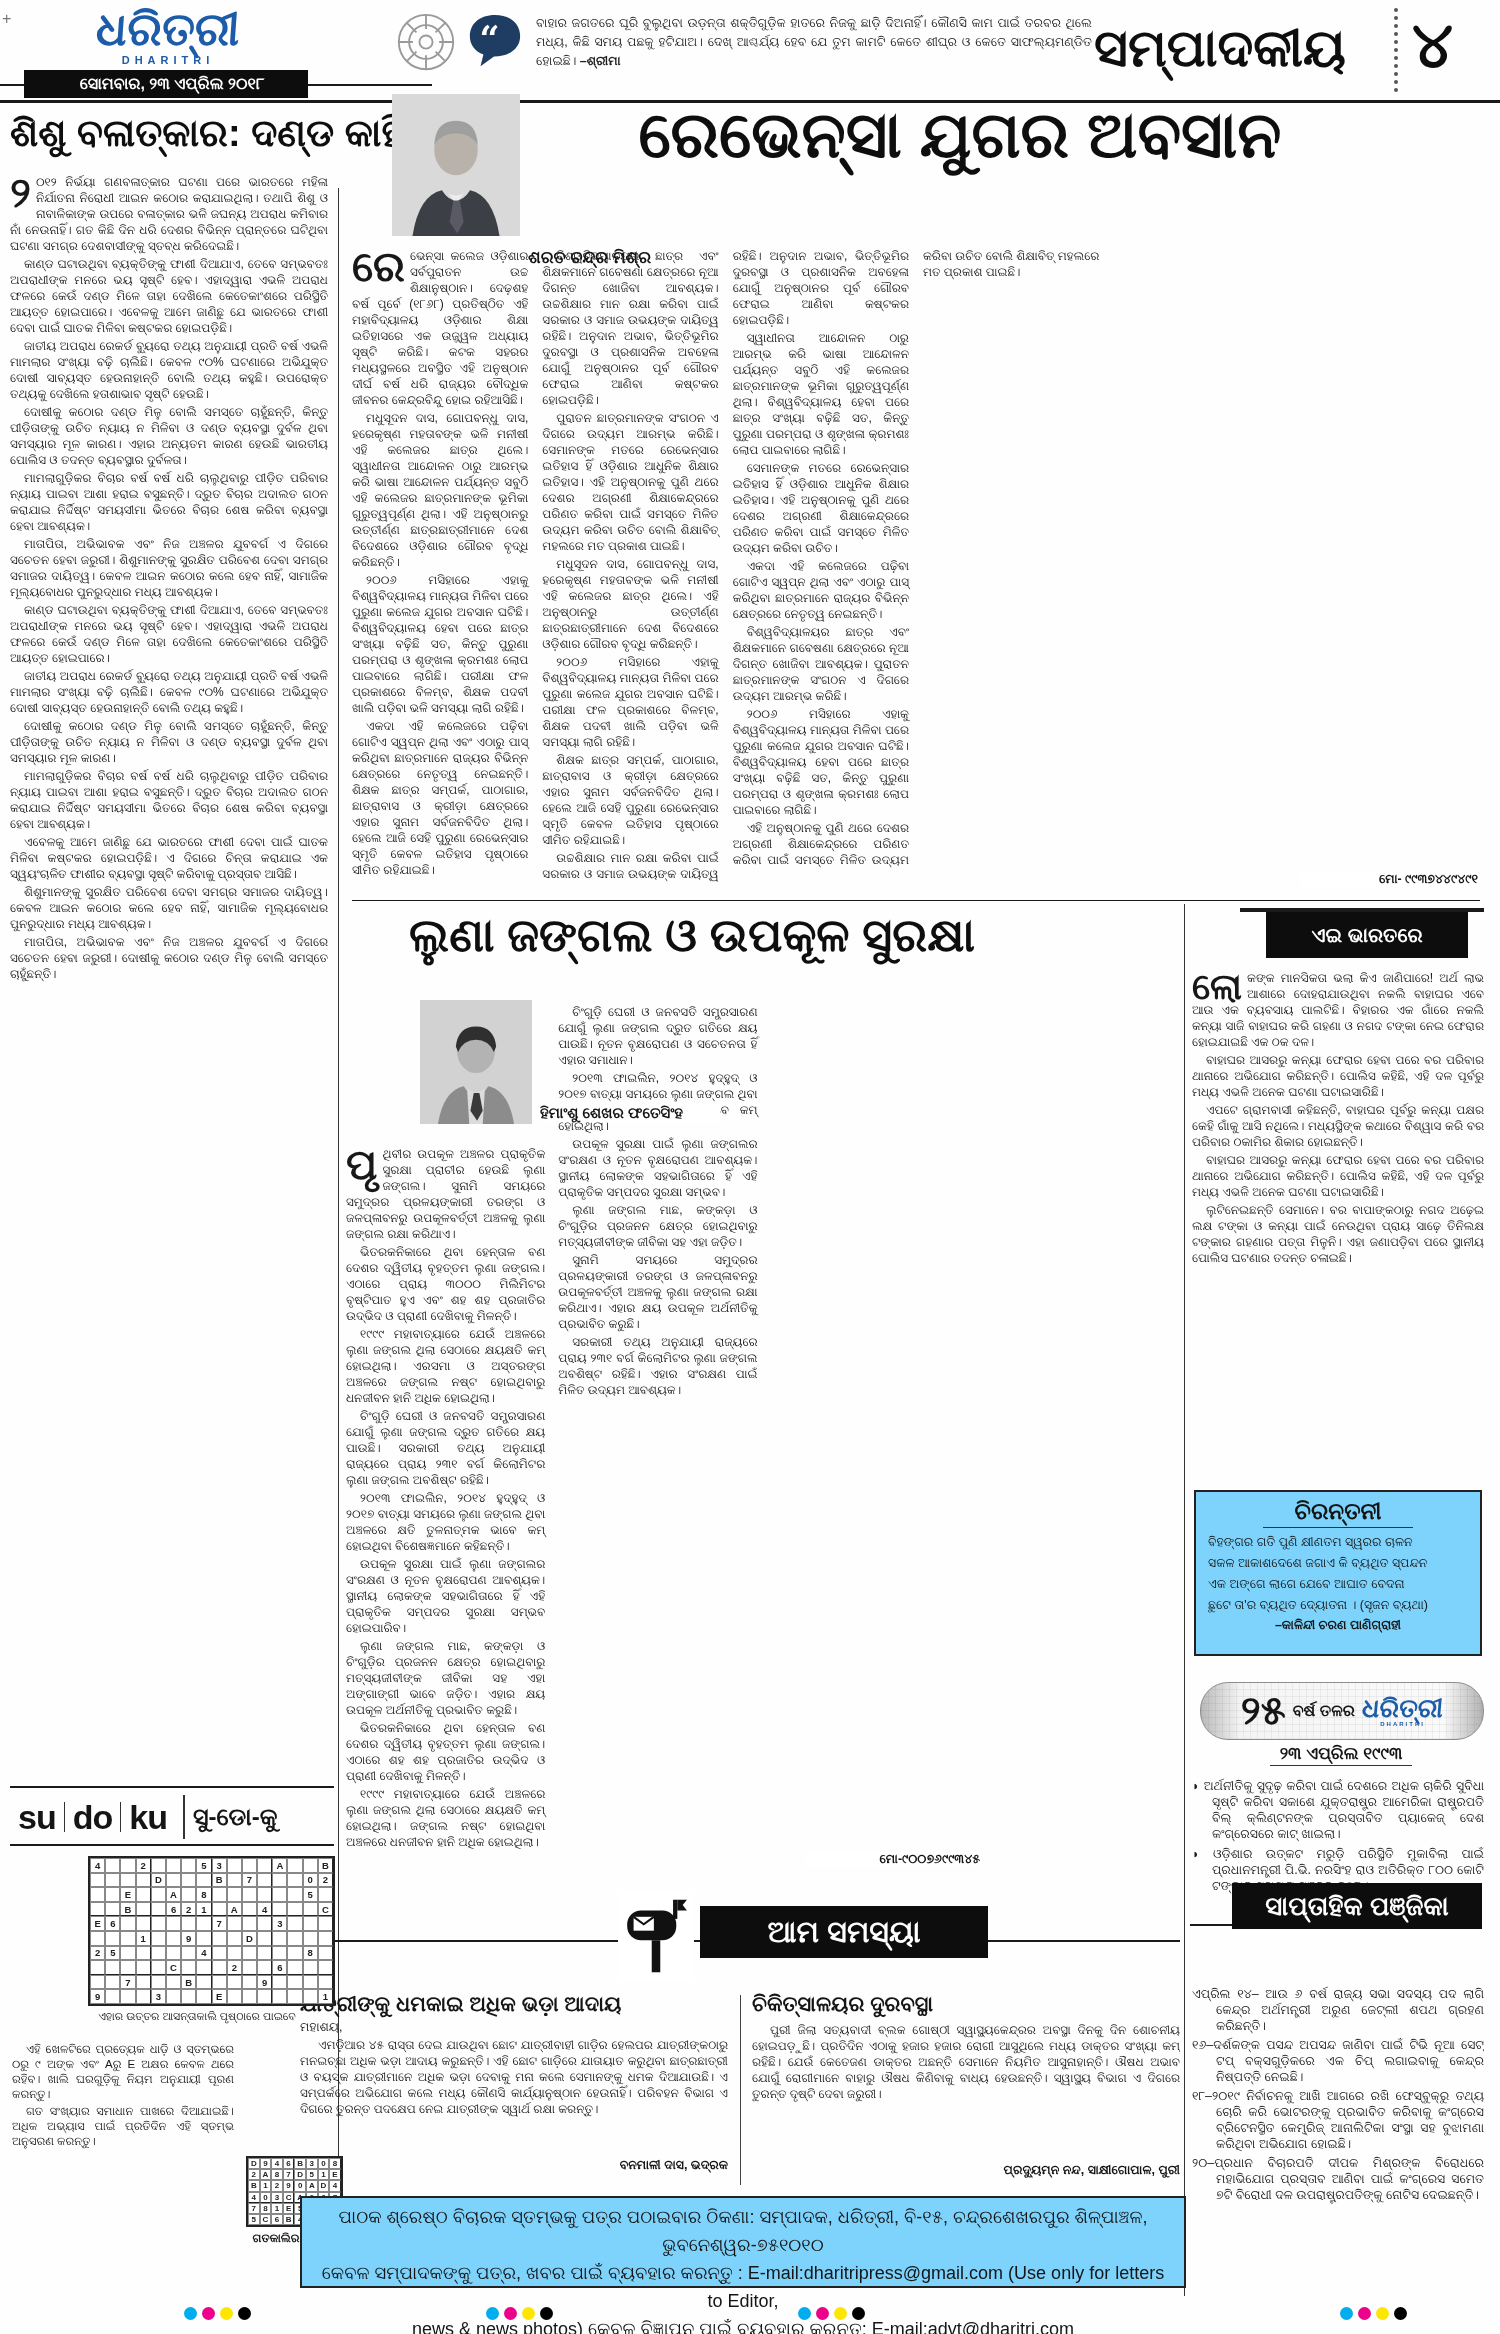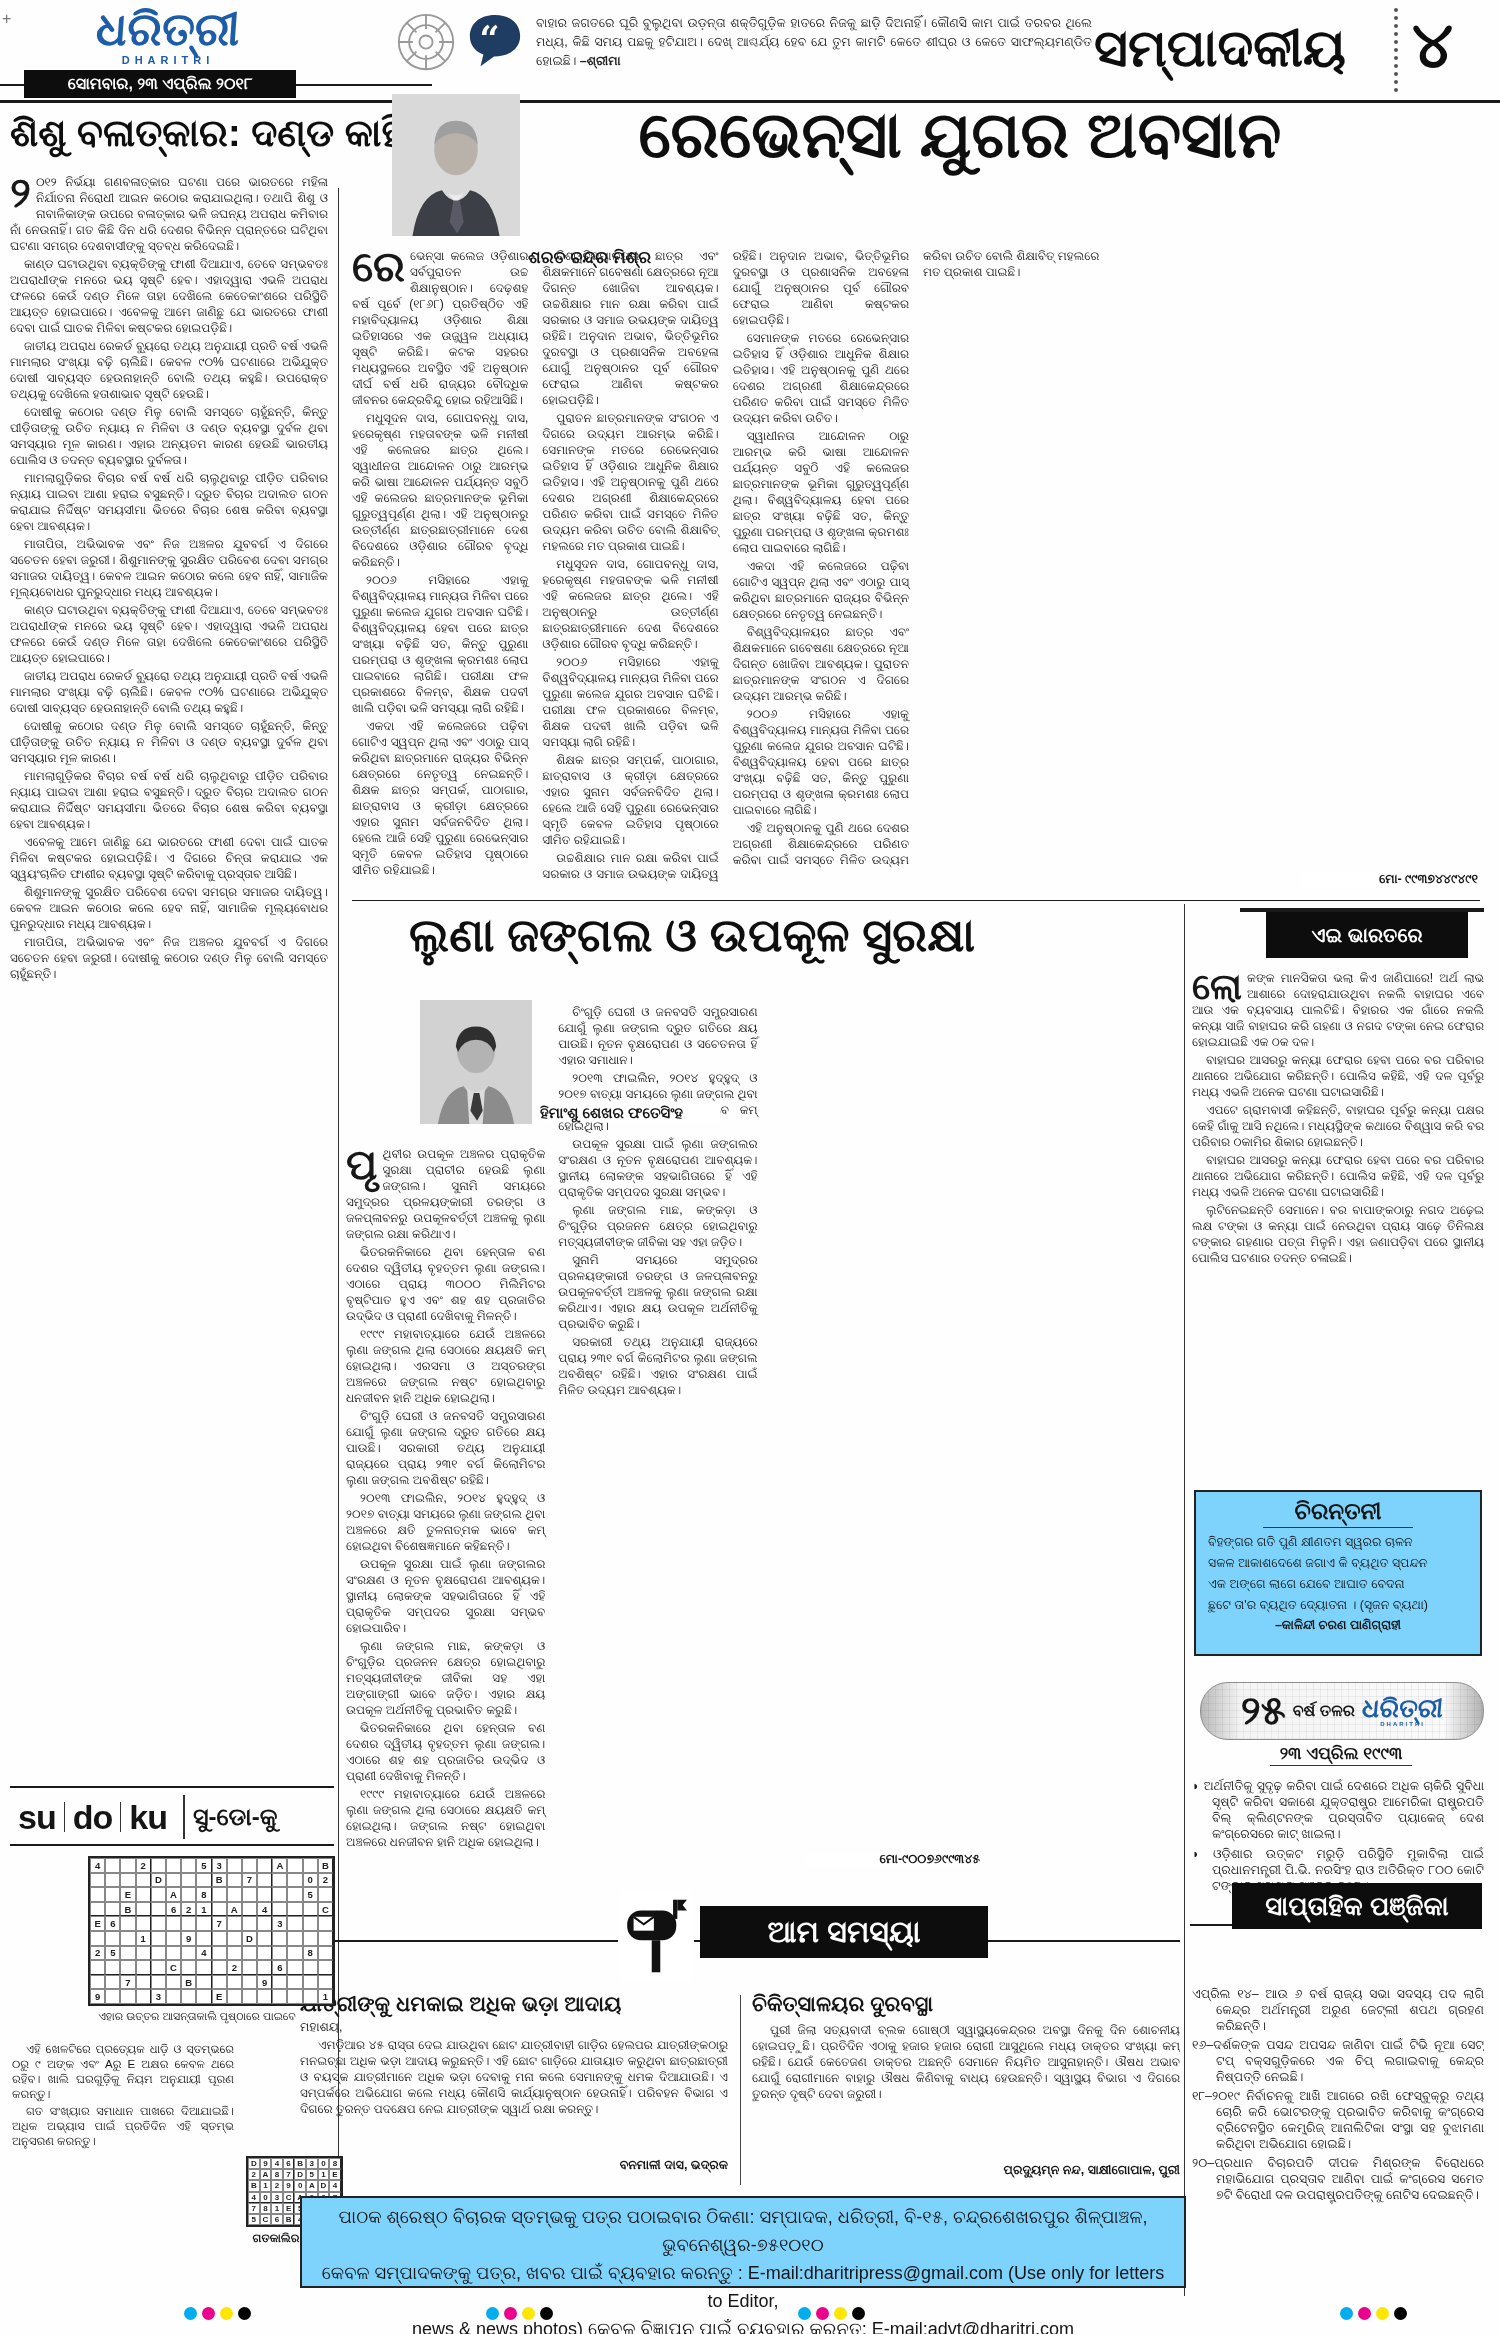--- a/index.html
+++ b/index.html
@@ -36,21 +36,21 @@
 <div class="page">
 
   <div class="abs" style="left:2px;top:10px;color:#777;font-size:16px;">+</div>
 
   <div class="abs" style="left:78px;top:4px;width:180px;text-align:center;">
     <div style="font-size:46px;font-weight:bold;color:#1d5ca8;transform:skewX(-4deg);line-height:50px;">ଧରିତ୍ରୀ</div>
     <div style="font-size:11px;font-weight:bold;color:#1d5ca8;letter-spacing:5px;">DHARITRI</div>
   </div>
 
   <div class="abs rule" style="left:0;top:84px;width:432px;height:2px;"></div>
-  <div class="abs blackbox" style="left:24px;top:70px;width:272px;height:28px;font-size:16px;">
+  <div class="abs blackbox" style="left:24px;top:70px;width:272px;height:28px;font-size:16px;padding-left:12px;">
     <span>ସୋମବାର, ୨୩ ଏପ୍ରିଲ ୨୦୧୮</span>
   </div>
 
   <div class="abs" style="left:396px;top:12px;width:60px;height:60px;">
     <svg viewBox="0 0 64 64" width="60" height="60">
         <g stroke="#9a9a9a" fill="none" stroke-width="2">
       <circle cx="32" cy="32" r="29"></circle>
           <circle cx="32" cy="32" r="18"></circle>
           <circle cx="32" cy="32" r="7"></circle>
       <path d="M32 3v15M32 46v15M3 32h15M46 32h15M11.8 11.8l10 10M42.2 42.2l10 10M52.2 11.8l-10 10M21.8 42.2l-10 10"></path>
@@ -120,22 +120,22 @@
     </p>
   <p>ମଧୁସୂଦନ ଦାସ, ଗୋପବନ୍ଧୁ ଦାସ, ହରେକୃଷ୍ଣ ମହତାବଙ୍କ ଭଳି ମନୀଷୀ ଏହି କଲେଜର ଛାତ୍ର ଥିଲେ। ସ୍ୱାଧୀନତା ଆନ୍ଦୋଳନ ଠାରୁ ଆରମ୍ଭ କରି ଭାଷା ଆନ୍ଦୋଳନ ପର୍ଯ୍ୟନ୍ତ ସବୁଠି ଏହି କଲେଜର ଛାତ୍ରମାନଙ୍କ ଭୂମିକା ଗୁରୁତ୍ୱପୂର୍ଣ୍ଣ ଥିଲା। ଏହି ଅନୁଷ୍ଠାନରୁ ଉତ୍ତୀର୍ଣ୍ଣ ଛାତ୍ରଛାତ୍ରୀମାନେ ଦେଶ ବିଦେଶରେ ଓଡ଼ିଶାର ଗୌରବ ବୃଦ୍ଧି କରିଛନ୍ତି।</p>
       <p>୨୦୦୬ ମସିହାରେ ଏହାକୁ ବିଶ୍ୱବିଦ୍ୟାଳୟ ମାନ୍ୟତା ମିଳିବା ପରେ ପୁରୁଣା କଲେଜ ଯୁଗର ଅବସାନ ଘଟିଛି। ବିଶ୍ୱବିଦ୍ୟାଳୟ ହେବା ପରେ ଛାତ୍ର ସଂଖ୍ୟା ବଢ଼ିଛି ସତ, କିନ୍ତୁ ପୁରୁଣା ପରମ୍ପରା ଓ ଶୃଙ୍ଖଳା କ୍ରମଶଃ ଲୋପ ପାଇବାରେ ଲାଗିଛି। ପରୀକ୍ଷା ଫଳ ପ୍ରକାଶରେ ବିଳମ୍ବ, ଶିକ୍ଷକ ପଦବୀ ଖାଲି ପଡ଼ିବା ଭଳି ସମସ୍ୟା ଲାଗି ରହିଛି।</p>
       <p>ଏକଦା ଏହି କଲେଜରେ ପଢ଼ିବା ଗୋଟିଏ ସ୍ୱପ୍ନ ଥିଲା ଏବଂ ଏଠାରୁ ପାସ୍ କରିଥିବା ଛାତ୍ରମାନେ ରାଜ୍ୟର ବିଭିନ୍ନ କ୍ଷେତ୍ରରେ ନେତୃତ୍ୱ ନେଇଛନ୍ତି। ଶିକ୍ଷକ ଛାତ୍ର ସମ୍ପର୍କ, ପାଠାଗାର, ଛାତ୍ରାବାସ ଓ କ୍ରୀଡ଼ା କ୍ଷେତ୍ରରେ ଏହାର ସୁନାମ ସର୍ବଜନବିଦିତ ଥିଲା। ହେଲେ ଆଜି ସେହି ପୁରୁଣା ରେଭେନ୍ସାର ସ୍ମୃତି କେବଳ ଇତିହାସ ପୃଷ୍ଠାରେ ସୀମିତ ରହିଯାଇଛି।</p>
       <p>ବିଶ୍ୱବିଦ୍ୟାଳୟର ଛାତ୍ର ଏବଂ ଶିକ୍ଷକମାନେ ଗବେଷଣା କ୍ଷେତ୍ରରେ ନୂଆ ଦିଗନ୍ତ ଖୋଜିବା ଆବଶ୍ୟକ। ଉଚ୍ଚଶିକ୍ଷାର ମାନ ରକ୍ଷା କରିବା ପାଇଁ ସରକାର ଓ ସମାଜ ଉଭୟଙ୍କ ଦାୟିତ୍ୱ ରହିଛି। ଅନୁଦାନ ଅଭାବ, ଭିତ୍ତିଭୂମିର ଦୁରବସ୍ଥା ଓ ପ୍ରଶାସନିକ ଅବହେଳା ଯୋଗୁଁ ଅନୁଷ୍ଠାନର ପୂର୍ବ ଗୌରବ ଫେରାଇ ଆଣିବା କଷ୍ଟକର ହୋଇପଡ଼ିଛି।</p>
       <p>ପୁରାତନ ଛାତ୍ରମାନଙ୍କ ସଂଗଠନ ଏ ଦିଗରେ ଉଦ୍ୟମ ଆରମ୍ଭ କରିଛି। ସେମାନଙ୍କ ମତରେ ରେଭେନ୍ସାର ଇତିହାସ ହିଁ ଓଡ଼ିଶାର ଆଧୁନିକ ଶିକ୍ଷାର ଇତିହାସ। ଏହି ଅନୁଷ୍ଠାନକୁ ପୁଣି ଥରେ ଦେଶର ଅଗ୍ରଣୀ ଶିକ୍ଷାକେନ୍ଦ୍ରରେ ପରିଣତ କରିବା ପାଇଁ ସମସ୍ତେ ମିଳିତ ଉଦ୍ୟମ କରିବା ଉଚିତ ବୋଲି ଶିକ୍ଷାବିତ୍ ମହଲରେ ମତ ପ୍ରକାଶ ପାଇଛି।</p>
       <p>ମଧୁସୂଦନ ଦାସ, ଗୋପବନ୍ଧୁ ଦାସ, ହରେକୃଷ୍ଣ ମହତାବଙ୍କ ଭଳି ମନୀଷୀ ଏହି କଲେଜର ଛାତ୍ର ଥିଲେ। ଏହି ଅନୁଷ୍ଠାନରୁ ଉତ୍ତୀର୍ଣ୍ଣ ଛାତ୍ରଛାତ୍ରୀମାନେ ଦେଶ ବିଦେଶରେ ଓଡ଼ିଶାର ଗୌରବ ବୃଦ୍ଧି କରିଛନ୍ତି।</p>
       <p>୨୦୦୬ ମସିହାରେ ଏହାକୁ ବିଶ୍ୱବିଦ୍ୟାଳୟ ମାନ୍ୟତା ମିଳିବା ପରେ ପୁରୁଣା କଲେଜ ଯୁଗର ଅବସାନ ଘଟିଛି। ପରୀକ୍ଷା ଫଳ ପ୍ରକାଶରେ ବିଳମ୍ବ, ଶିକ୍ଷକ ପଦବୀ ଖାଲି ପଡ଼ିବା ଭଳି ସମସ୍ୟା ଲାଗି ରହିଛି।</p>
       <p>ଶିକ୍ଷକ ଛାତ୍ର ସମ୍ପର୍କ, ପାଠାଗାର, ଛାତ୍ରାବାସ ଓ କ୍ରୀଡ଼ା କ୍ଷେତ୍ରରେ ଏହାର ସୁନାମ ସର୍ବଜନବିଦିତ ଥିଲା। ହେଲେ ଆଜି ସେହି ପୁରୁଣା ରେଭେନ୍ସାର ସ୍ମୃତି କେବଳ ଇତିହାସ ପୃଷ୍ଠାରେ ସୀମିତ ରହିଯାଇଛି।</p>
       <p>ଉଚ୍ଚଶିକ୍ଷାର ମାନ ରକ୍ଷା କରିବା ପାଇଁ ସରକାର ଓ ସମାଜ ଉଭୟଙ୍କ ଦାୟିତ୍ୱ ରହିଛି। ଅନୁଦାନ ଅଭାବ, ଭିତ୍ତିଭୂମିର ଦୁରବସ୍ଥା ଓ ପ୍ରଶାସନିକ ଅବହେଳା ଯୋଗୁଁ ଅନୁଷ୍ଠାନର ପୂର୍ବ ଗୌରବ ଫେରାଇ ଆଣିବା କଷ୍ଟକର ହୋଇପଡ଼ିଛି।</p>
+      <p>ସ୍ୱାଧୀନତା ଆନ୍ଦୋଳନ ଠାରୁ ଆରମ୍ଭ କରି ଭାଷା ଆନ୍ଦୋଳନ ପର୍ଯ୍ୟନ୍ତ ସବୁଠି ଏହି କଲେଜର ଛାତ୍ରମାନଙ୍କ ଭୂମିକା ଗୁରୁତ୍ୱପୂର୍ଣ୍ଣ ଥିଲା। ବିଶ୍ୱବିଦ୍ୟାଳୟ ହେବା ପରେ ଛାତ୍ର ସଂଖ୍ୟା ବଢ଼ିଛି ସତ, କିନ୍ତୁ ପୁରୁଣା ପରମ୍ପରା ଓ ଶୃଙ୍ଖଳା କ୍ରମଶଃ ଲୋପ ପାଇବାରେ ଲାଗିଛି।</p>
       <p>ସେମାନଙ୍କ ମତରେ ରେଭେନ୍ସାର ଇତିହାସ ହିଁ ଓଡ଼ିଶାର ଆଧୁନିକ ଶିକ୍ଷାର ଇତିହାସ। ଏହି ଅନୁଷ୍ଠାନକୁ ପୁଣି ଥରେ ଦେଶର ଅଗ୍ରଣୀ ଶିକ୍ଷାକେନ୍ଦ୍ରରେ ପରିଣତ କରିବା ପାଇଁ ସମସ୍ତେ ମିଳିତ ଉଦ୍ୟମ କରିବା ଉଚିତ।</p>
-      <p>ସ୍ୱାଧୀନତା ଆନ୍ଦୋଳନ ଠାରୁ ଆରମ୍ଭ କରି ଭାଷା ଆନ୍ଦୋଳନ ପର୍ଯ୍ୟନ୍ତ ସବୁଠି ଏହି କଲେଜର ଛାତ୍ରମାନଙ୍କ ଭୂମିକା ଗୁରୁତ୍ୱପୂର୍ଣ୍ଣ ଥିଲା। ବିଶ୍ୱବିଦ୍ୟାଳୟ ହେବା ପରେ ଛାତ୍ର ସଂଖ୍ୟା ବଢ଼ିଛି ସତ, କିନ୍ତୁ ପୁରୁଣା ପରମ୍ପରା ଓ ଶୃଙ୍ଖଳା କ୍ରମଶଃ ଲୋପ ପାଇବାରେ ଲାଗିଛି।</p>
       <p>ଏକଦା ଏହି କଲେଜରେ ପଢ଼ିବା ଗୋଟିଏ ସ୍ୱପ୍ନ ଥିଲା ଏବଂ ଏଠାରୁ ପାସ୍ କରିଥିବା ଛାତ୍ରମାନେ ରାଜ୍ୟର ବିଭିନ୍ନ କ୍ଷେତ୍ରରେ ନେତୃତ୍ୱ ନେଇଛନ୍ତି।</p>
       <p>ବିଶ୍ୱବିଦ୍ୟାଳୟର ଛାତ୍ର ଏବଂ ଶିକ୍ଷକମାନେ ଗବେଷଣା କ୍ଷେତ୍ରରେ ନୂଆ ଦିଗନ୍ତ ଖୋଜିବା ଆବଶ୍ୟକ। ପୁରାତନ ଛାତ୍ରମାନଙ୍କ ସଂଗଠନ ଏ ଦିଗରେ ଉଦ୍ୟମ ଆରମ୍ଭ କରିଛି।</p>
       <p>୨୦୦୬ ମସିହାରେ ଏହାକୁ ବିଶ୍ୱବିଦ୍ୟାଳୟ ମାନ୍ୟତା ମିଳିବା ପରେ ପୁରୁଣା କଲେଜ ଯୁଗର ଅବସାନ ଘଟିଛି। ବିଶ୍ୱବିଦ୍ୟାଳୟ ହେବା ପରେ ଛାତ୍ର ସଂଖ୍ୟା ବଢ଼ିଛି ସତ, କିନ୍ତୁ ପୁରୁଣା ପରମ୍ପରା ଓ ଶୃଙ୍ଖଳା କ୍ରମଶଃ ଲୋପ ପାଇବାରେ ଲାଗିଛି।</p>
       <p>ଏହି ଅନୁଷ୍ଠାନକୁ ପୁଣି ଥରେ ଦେଶର ଅଗ୍ରଣୀ ଶିକ୍ଷାକେନ୍ଦ୍ରରେ ପରିଣତ କରିବା ପାଇଁ ସମସ୍ତେ ମିଳିତ ଉଦ୍ୟମ କରିବା ଉଚିତ ବୋଲି ଶିକ୍ଷାବିତ୍ ମହଲରେ ମତ ପ୍ରକାଶ ପାଇଛି।</p>
     </div>
   <div class="abs contact" style="left:1300px;top:872px;width:178px;">ମୋ- ୯୯୩୭୪୪୯୪୯୧</div>
 
   <div class="abs rule" style="left:352px;top:900px;width:1128px;height:1px;"></div>
 
   <div class="abs headline" style="left:392px;top:908px;width:600px;text-align:center;font-size:46px;">ଲୁଣା ଜଙ୍ଗଲ ଓ ଉପକୂଳ ସୁରକ୍ଷା</div>

